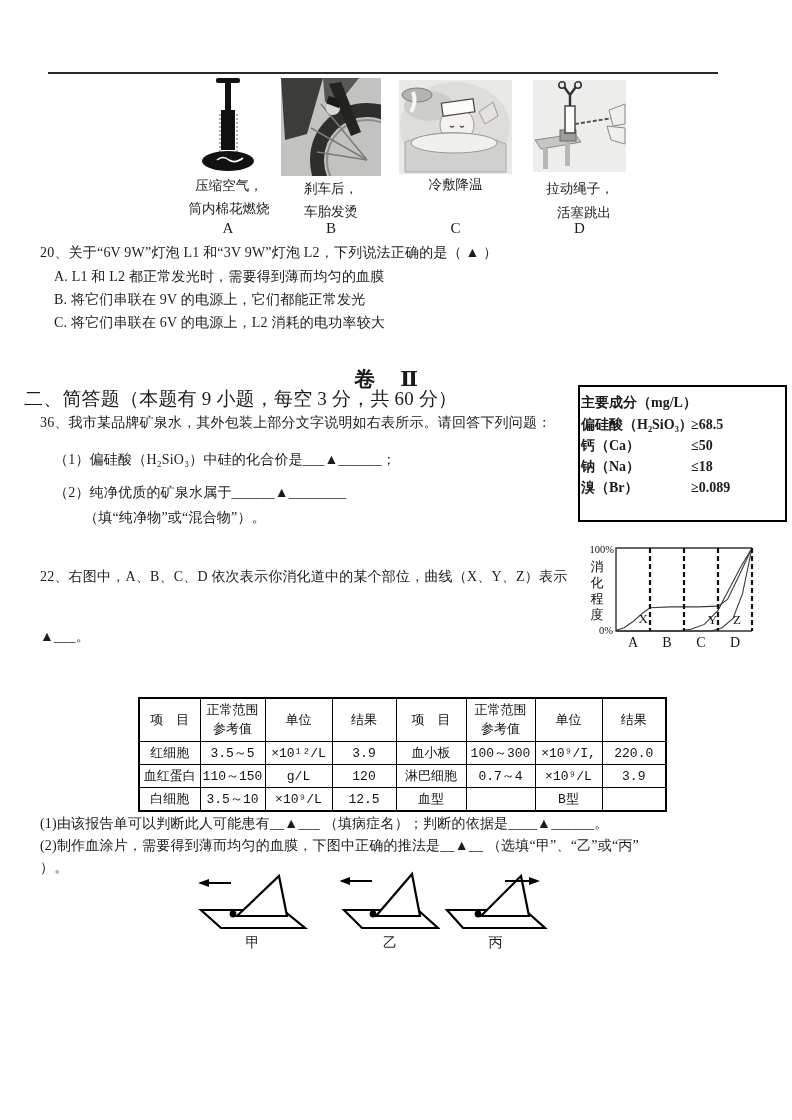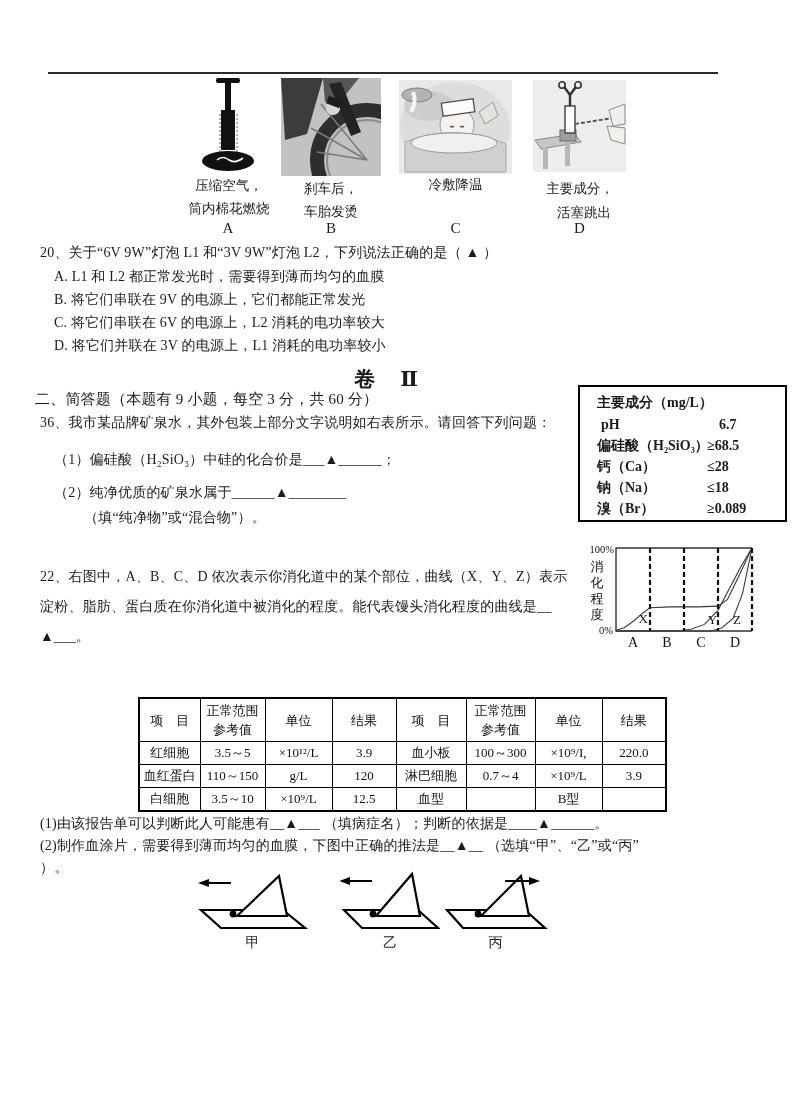--- a/index.html
+++ b/index.html
@@ -6,27 +6,27 @@
   .page{position:relative;width:792px;height:1120px;background:#fff;overflow:hidden;
         font-family:"Liberation Serif","DejaVu Serif",serif;color:#1b1b1b;}
   .t{position:absolute;white-space:nowrap;font-size:14px;letter-spacing:0.2px;line-height:18px;text-align:right;}
   .cap{position:absolute;font-size:13.5px;text-align:center;white-space:nowrap;}
   .letter{position:absolute;font-size:15px;text-align:center;}
   .abs{position:absolute;}
   .rule{position:absolute;left:48px;top:72px;width:670px;border-top:2px solid #2a2a2a;}
   .vol{position:absolute;left:240px;top:365px;width:180px;text-align:right;
        font-size:21px;font-weight:bold;letter-spacing:2px;}
   .mbox{position:absolute;left:578px;top:385px;width:209px;height:137px;border:2px solid #000;
-        box-sizing:border-box;padding:5px 8px 0 17px;font-weight:bold;font-size:14px;}
+        box-sizing:border-box;padding:5px 8px 0 1px;font-weight:bold;font-size:14px;}
   .mtitle{height:22px;line-height:22px;white-space:nowrap;}
   .mrow{position:relative;height:21px;line-height:21px;white-space:nowrap;}
   .mrow .v{position:absolute;left:110px;font-family:Liberation Serif, serif;}
   .mrow .v2{position:absolute;left:122px;}
   #blood-table{position:absolute;left:138px;top:697px;border-collapse:collapse;table-layout:fixed;
-        font-size:13px;text-align:center;color:#111;border:2px solid #000;}
+        font-size:13px;text-align:center;color:#111;border:2px solid #000;font-family:Liberation Mono, monospace;}
   #blood-table th,#blood-table td{border:1px solid #000;padding:0;overflow:hidden;}
   #blood-table thead th{height:42px;white-space:pre-line;font-weight:normal;line-height:19px;}
   #blood-table tbody td{height:22px;}
   svg text{font-family:"Liberation Serif","DejaVu Serif",serif;}
 </style>
 </head>
 <body>
 
 <div class="page">
 
@@ -84,69 +84,63 @@
     <line x1="42" y1="44" x2="80" y2="38" stroke="#555" stroke-width="2" stroke-dasharray="4,2"></line>
     <polygon points="76,30 92,24 92,44 80,46" fill="#f1efec" stroke="#8a8a88" stroke-width="1"></polygon>
     <polygon points="74,46 92,48 92,64 78,60" fill="#f1efec" stroke="#8a8a88" stroke-width="1"></polygon>
   </svg>
 
   <div class="cap" style="left:192px;top:177px;width:74px">压缩空气，</div>
   <div class="cap" style="left:185px;top:200px;width:88px">筒内棉花燃烧</div>
   <div class="cap" style="left:281px;top:180px;width:100px">刹车后，</div>
   <div class="cap" style="left:281px;top:203px;width:100px">车胎发烫</div>
   <div class="cap" style="left:399px;top:176px;width:113px">冷敷降温</div>
-  <div class="cap" style="left:528px;top:180px;width:104px">主要成分，</div>
+  <div class="cap" style="left:528px;top:180px;width:104px">拉动绳子，</div>
   <div class="cap" style="left:538px;top:204px;width:92px">活塞跳出</div>
 
   <div class="letter" style="left:199px;top:220px;width:58px">A</div>
   <div class="letter" style="left:281px;top:220px;width:100px">B</div>
   <div class="letter" style="left:399px;top:220px;width:113px">C</div>
   <div class="letter" style="left:533px;top:220px;width:93px">D</div>
 
   <div class="t" style="left:40px;top:244px">20、关于“6V 9W”灯泡 L1 和“3V 9W”灯泡 L2，下列说法正确的是（  ▲  ）</div>
   <div class="t" style="left:54px;top:268px">A. L1 和 L2 都正常发光时，需要得到薄而均匀的血膜</div>
   <div class="t" style="left:54px;top:291px">B. 将它们串联在 9V 的电源上，它们都能正常发光</div>
   <div class="t" style="left:54px;top:314px">C. 将它们串联在 6V 的电源上，L2 消耗的电功率较大</div>
-  <div class="t" style="left:54px;top:337px">D. 将它们并联在 3V 的电源上，L1 消耗的电功率较小</div>
 
   <div class="vol">卷　Ⅱ</div>
 
-  <div class="t" style="left:35px;top:390px;font-size:15px">二、简答题（本题有 9 小题，每空 3 分，共 60 分）</div>
+  <div class="t" style="left:24px;top:390px;font-size:19px">二、简答题（本题有 9 小题，每空 3 分，共 60 分）</div>
 
   <div class="t" style="left:40px;top:414px">36、我市某品牌矿泉水，其外包装上部分文字说明如右表所示。请回答下列问题：</div>
   <div class="t" style="left:54px;top:451px">（1）偏硅酸（H₂SiO₃）中硅的化合价是___▲______；</div>
   <div class="t" style="left:54px;top:484px">（2）纯净优质的矿泉水属于______▲________</div>
   <div class="t" style="left:84px;top:509px">（填“纯净物”或“混合物”）。</div>
 
   <div class="mbox">
     <div class="mtitle">主要成分（mg/L）</div>
     <div class="mrow">
-      <span style="padding-left:4px">pH</span>
-      <span class="v2">6.7</span>
-    </div>
-    <div class="mrow">
       <span>偏硅酸（H₂SiO₃）</span>
       <span class="v">≥68.5</span>
     </div>
     <div class="mrow">
       <span>钙（Ca）</span>
-      <span class="v">≤28</span>
+      <span class="v">≤50</span>
     </div>
     <div class="mrow">
       <span>钠（Na）</span>
       <span class="v">≤18</span>
     </div>
     <div class="mrow">
       <span>溴（Br）</span>
       <span class="v">≥0.089</span>
     </div>
   </div>
 
   <div class="t" style="left:40px;top:568px">22、右图中，A、B、C、D 依次表示你消化道中的某个部位，曲线（X、Y、Z）表示</div>
-  <div class="t" style="left:40px;top:598px">淀粉、脂肪、蛋白质在你消化道中被消化的程度。能代表馒头消化程度的曲线是__</div>
   <div class="t" style="left:40px;top:628px">▲___。</div>
 
   <svg class="abs" style="left:586px;top:541px" width="178" height="112" viewBox="0 0 178 112" id="digestion-chart">
     <path d="M166,7 L30,7 L30,90 L166,90" fill="none" stroke="#333" stroke-width="1.4"></path>
     <g id="chart-curves">
         <polyline points="30.0,89.2 38.2,86.7 47.7,80.0 57.2,71.7 64.0,66.8 84.4,65.9 111.6,65.9 132.0,65.1 141.5,58.5 152.4,36.0 166.0,7.0" fill="none" stroke="#3a3a3a" stroke-width="1.1"></polyline>
         <polyline points="30.0,90.0 91.2,90.0 104.8,88.3 118.4,83.4 132.0,69.3 142.9,48.5 155.1,25.3 166.0,7.0" fill="none" stroke="#3a3a3a" stroke-width="1.1"></polyline>
         <polyline points="30.0,90.0 125.2,90.0 136.1,86.7 147.0,77.5 156.5,52.6 166.0,7.0" fill="none" stroke="#3a3a3a" stroke-width="1.1"></polyline>
         <line x1="64" x2="64" y1="7" y2="90" stroke="#111" stroke-width="2.2" stroke-dasharray="5,3"></line>
         <line x1="98" x2="98" y1="7" y2="90" stroke="#111" stroke-width="2.2" stroke-dasharray="5,3"></line>

